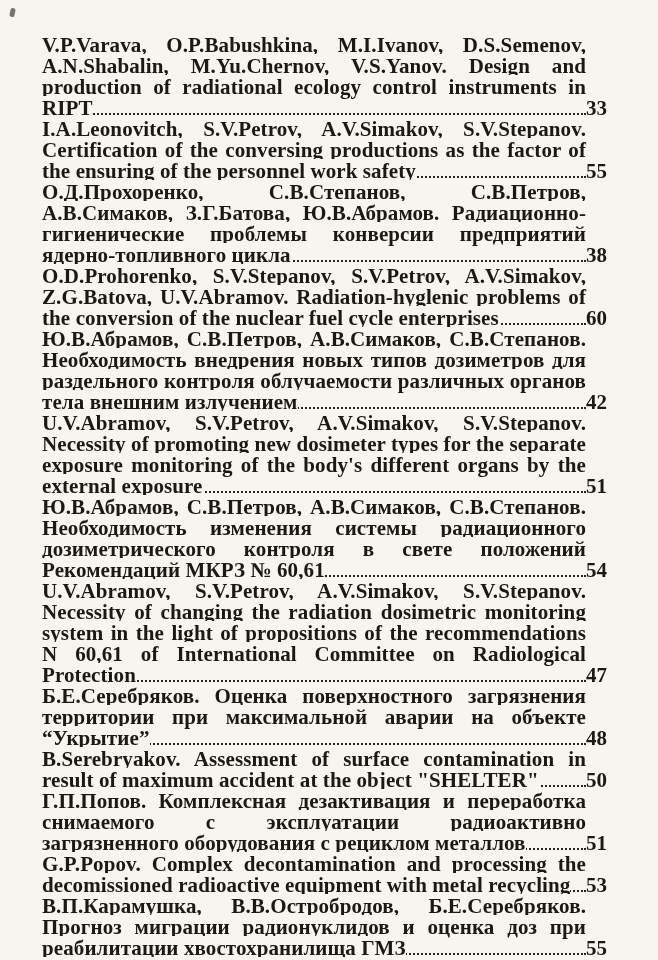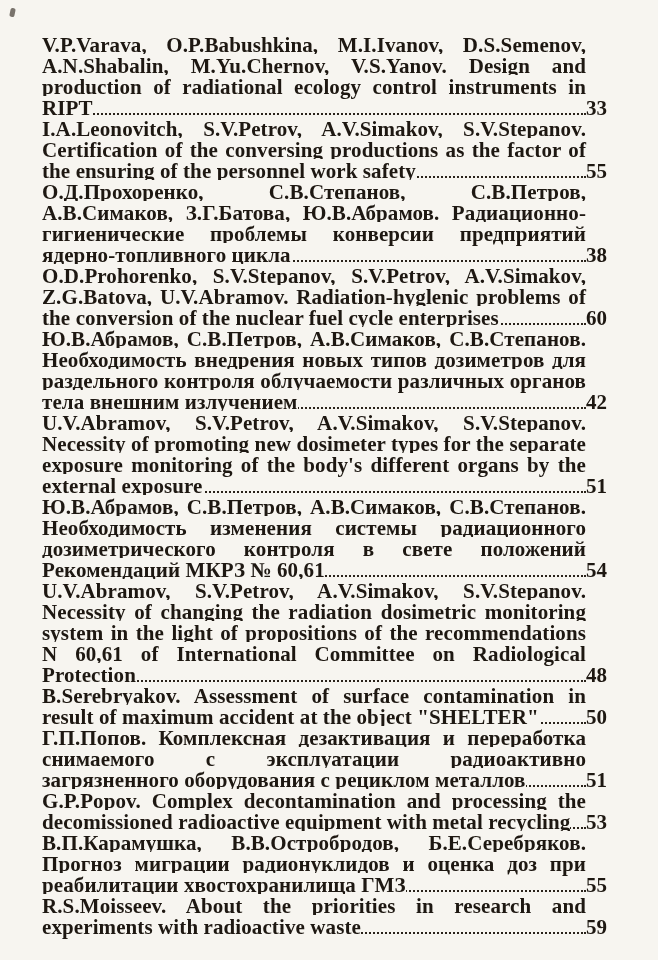--- a/index.html
+++ b/index.html
@@ -115,20 +115,21 @@
     <span class="t">Ю.В.Абрамов, С.В.Петров, А.В.Симаков, С.В.Степанов. Необходимость изменения системы радиационного дозиметрического контроля в свете положений Рекомендаций МКРЗ № 60,61</span>
     <span class="num">54</span>
   </p>
 
   <p class="entry">
     <span class="t">U.V.Abramov, S.V.Petrov, A.V.Simakov, S.V.Stepanov. Necessity of changing the radiation dosimetric monitoring system in the light of propositions of the recommendations N 60,61 of International Committee on Radiological Protection</span>
     <span class="num">47</span>
   </p>
 
   <p class="entry">
+    <span class="t">Б.Е.Серебряков. Оценка поверхностного загрязнения территории при максимальной аварии на объекте “Укрытие”</span>
     <span class="num">48</span>
   </p>
 
   <p class="entry">
     <span class="t">B.Serebryakov. Assessment of surface contamination in result of maximum accident at the object "SHELTER"</span>
     <span class="num">50</span>
   </p>
 
   <p class="entry">
     <span class="t">Г.П.Попов. Комплексная дезактивация и переработка снимаемого с эксплуатации радиоактивно загрязненного оборудования с рециклом металлов</span>

